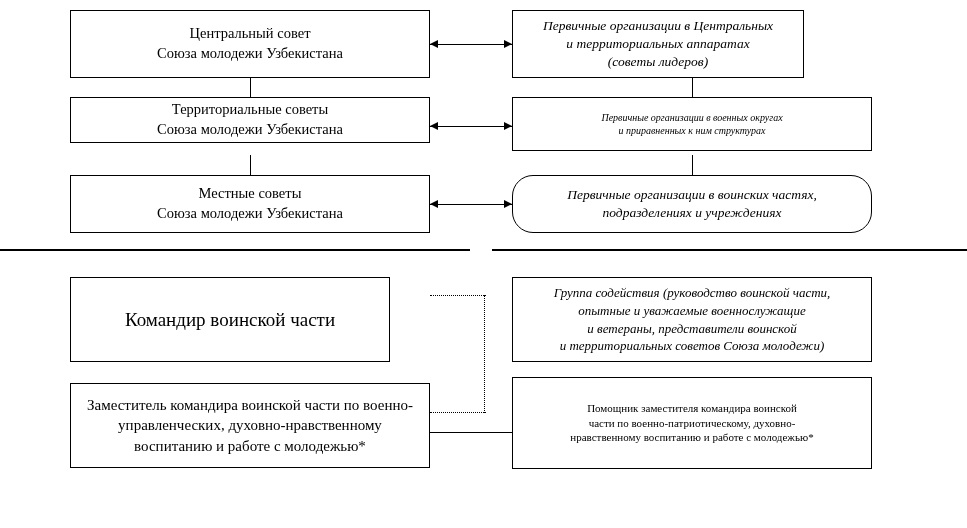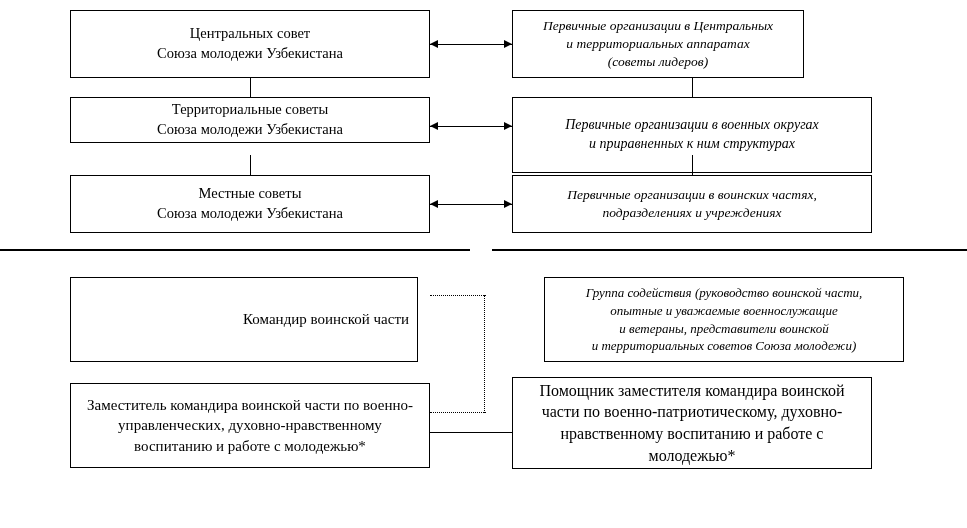--- a/index.html
+++ b/index.html
@@ -70,21 +70,21 @@
   .arrow-left  { border-right: 8px solid #000000; }
   .arrow-right { border-left: 8px solid #000000; }
 </style>
 </head>
 <body>
 
 <div id="canvas">
 
   <div class="box" style="left:70px; top:10px; width:360px; height:68px; font-size:14.5px;">
     <div class="inner">
-      <div class="plain">Центральных совет</div>
+      <div class="plain">Центральный совет</div>
       <div class="plain">Союза молодежи Узбекистана</div>
     </div>
   </div>
 
   <div class="box" style="left:512px; top:10px; width:292px; height:68px; font-size:13.5px;">
     <div class="inner">
       <div class="ital">Первичные организации в Центральных</div>
       <div class="ital">и территориальных аппаратах</div>
       <div class="ital">(советы лидеров)</div>
     </div>
@@ -94,84 +94,84 @@
   <div class="arrow arrow-left" style="left:430px; top:39.5px;"></div>
   <div class="arrow arrow-right" style="left:504px; top:39.5px;"></div>
 
   <div class="box" style="left:70px; top:97px; width:360px; height:46px; font-size:14.5px;">
     <div class="inner">
       <div class="plain">Территориальные советы</div>
       <div class="plain">Союза молодежи Узбекистана</div>
     </div>
   </div>
 
-  <div class="box" style="left:512px; top:97px; width:360px; height:76px; font-size:14px;">
+  <div class="box" style="left:512px; top:97px; width:360px; height:54px; font-size:10px;">
     <div class="inner">
       <div class="ital">Первичные организации в военных округах</div>
       <div class="ital">и приравненных к ним структурах</div>
     </div>
   </div>
 
   <div class="hline" style="left:430px; top:126px; width:82px;"></div>
   <div class="arrow arrow-left" style="left:430px; top:121.5px;"></div>
   <div class="arrow arrow-right" style="left:504px; top:121.5px;"></div>
 
   <div class="box" style="left:70px; top:175px; width:360px; height:58px; font-size:14.5px;text-align:center;">
     <div class="inner">
       <div class="plain">Местные советы</div>
       <div class="plain">Союза молодежи Узбекистана</div>
     </div>
   </div>
 
-  <div class="box" style="left:512px; top:175px; width:360px; height:58px; font-size:13.5px;">
+  <div class="box" style="left:512px; top:175px; width:360px; height:58px; font-size:13.5px;border-radius:21px;">
     <div class="inner">
       <div class="ital">Первичные организации в воинских частях,</div>
       <div class="ital">подразделениях и учреждениях</div>
     </div>
   </div>
 
   <div class="hline" style="left:430px; top:204px; width:82px;"></div>
   <div class="arrow arrow-left" style="left:430px; top:199.5px;"></div>
   <div class="arrow arrow-right" style="left:504px; top:199.5px;"></div>
 
   <div class="vline" style="left:250px; top:78px; height:19px;"></div>
   <div class="vline" style="left:250px; top:155px; height:20px;"></div>
 
   <div class="vline" style="left:692px; top:78px; height:19px;"></div>
   <div class="vline" style="left:692px; top:155px; height:20px;"></div>
 
   <div class="sep" style="left:0px; top:249px; width:470px;"></div>
   <div class="sep" style="left:492px; top:249px; width:475px;"></div>
 
-  <div class="box" style="left:70px; top:277px; width:348px; height:85px; font-size:15px;text-align:right;">
+  <div class="box" style="left:70px; top:277px; width:320px; height:85px; font-size:19px;">
     <div class="inner">
       <div class="plain">Командир воинской части</div>
     </div>
   </div>
 
-  <div class="box" style="left:512px; top:277px; width:360px; height:85px; font-size:13px;margin-left:32px;">
+  <div class="box" style="left:512px; top:277px; width:360px; height:85px; font-size:13px;">
     <div class="inner">
       <div>
         <span class="plain"></span><span class="ital">Группа содействия (руководство воинской части,</span>
       </div>
       <div class="ital">опытные и уважаемые военнослужащие</div>
       <div class="ital">и ветераны, представители воинской</div>
       <div class="ital">и территориальных советов Союза молодежи)</div>
     </div>
   </div>
 
   <div class="box" style="left:70px; top:383px; width:360px; height:85px; font-size:15px;">
     <div class="inner">
       <div class="plain">Заместитель командира воинской части по военно-</div>
       <div class="plain">управленческих, духовно-нравственному</div>
       <div class="plain">воспитанию и работе с молодежью*</div>
     </div>
   </div>
 
-  <div class="box" style="left:512px; top:377px; width:360px; height:92px; font-size:16px;">
+  <div class="box" style="left:512px; top:377px; width:360px; height:92px; font-size:11px;">
     <div class="inner">
       <div class="plain">Помощник заместителя командира воинской</div>
       <div class="plain">части по военно-патриотическому, духовно-</div>
       <div class="plain">нравственному воспитанию и работе с молодежью*</div>
     </div>
   </div>
 
   <div class="dline-v" style="left:484px; top:295px; height:118px;"></div>
   <div class="dline-h" style="left:430px; top:412px; width:56px;"></div>
 

